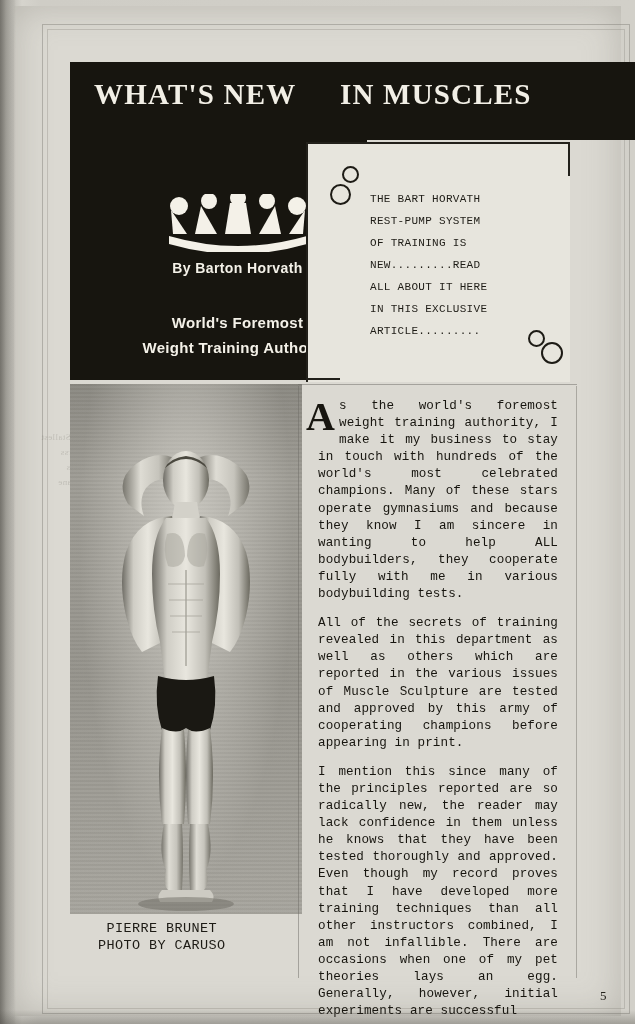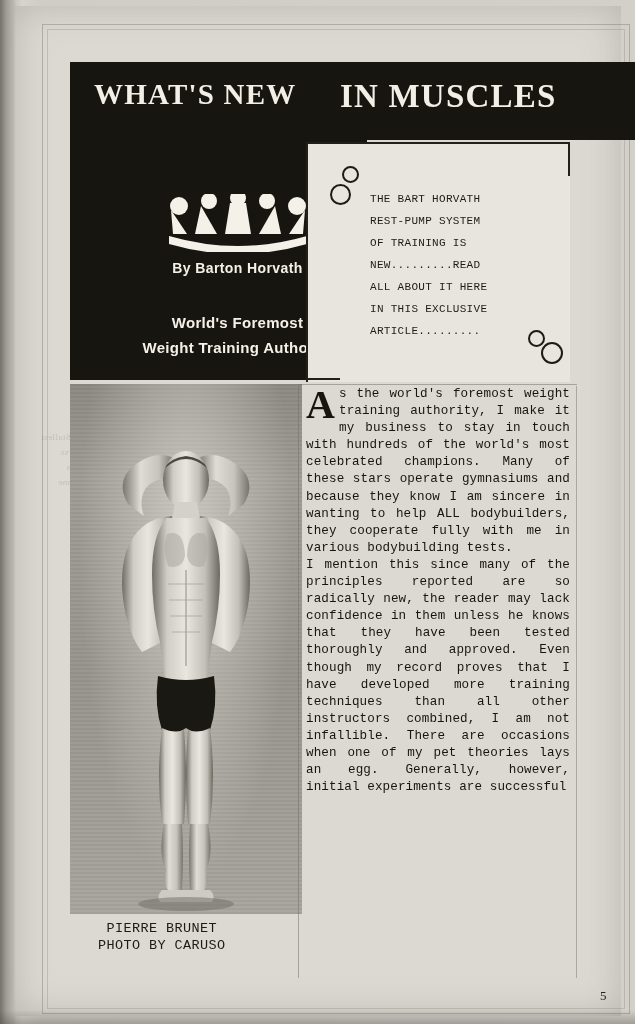--- a/index.html
+++ b/index.html
@@ -79,21 +79,21 @@
     font-family: "Liberation Serif", serif;
     font-weight: bold;
     font-size: 29px;
     letter-spacing: 1.2px;
   }
   .masthead .mh-right {
     position: absolute;
     left: 270px; top: 16px;
     font-family: "Liberation Serif", serif;
     font-weight: bold;
-    font-size: 33px;
+    font-size: 29px;
     letter-spacing: 1.2px;
   }
 
   
   .byline-block {
     position: absolute;
     left: 70px; top: 140px;
     width: 259px;
     height: 240px;
     background: #17150f;
@@ -205,21 +205,21 @@
     left: 306px; top: 386px;
     width: 264px;
     height: 594px;
     font-family: "Liberation Mono", monospace;
     font-size: 12.6px;
     line-height: 17.1px;
     color: #17150f;
     text-align: justify;
     letter-spacing: 0.1px;
   }
-  .article p { margin: 0; }
+  .article p { margin: 12px; }
   .article p + p { text-indent: 0; }
   .dropcap-wrap { position: relative; min-height: 44px; }
   .dropcap {
     float: left;
     font-family: "Liberation Serif", serif;
     font-weight: bold;
     font-size: 40px;
     line-height: 34px;
     margin: 2px 4px 0 0;
     color: #17150f;
@@ -379,20 +379,21 @@
 
   <div class="col-rule-top"></div>
   <div class="col-rule-left"></div>
   <div class="col-rule-right"></div>
 
   <div class="article">
     <div class="dropcap-wrap">
       <span class="dropcap">A</span>
       <p>s the world's foremost weight training authority, I make it my business to stay in touch with hundreds of the world's most celebrated champions. Many of these stars operate gymnasiums and because they know I am sincere in wanting to help ALL bodybuilders, they cooperate fully with me in various bodybuilding tests.</p>
     </div>
+    <p>All of the secrets of training revealed in this department as well as others which are reported in the various issues of Muscle Sculpture are tested and approved by this army of cooperating champions before appearing in print.</p>
     <p>I mention this since many of the principles reported are so radically new, the reader may lack confidence in them unless he knows that they have been tested thoroughly and approved. Even though my record proves that I have developed more training techniques than all other instructors combined, I am not infallible. There are occasions when one of my pet theories lays an egg. Generally, however, initial experiments are successful</p>
   </div>
 
   <div class="page-number">5</div>
 
   <div class="edge-left"></div>
   <div class="edge-bottom"></div>
 </div>
 
 </body></html>

